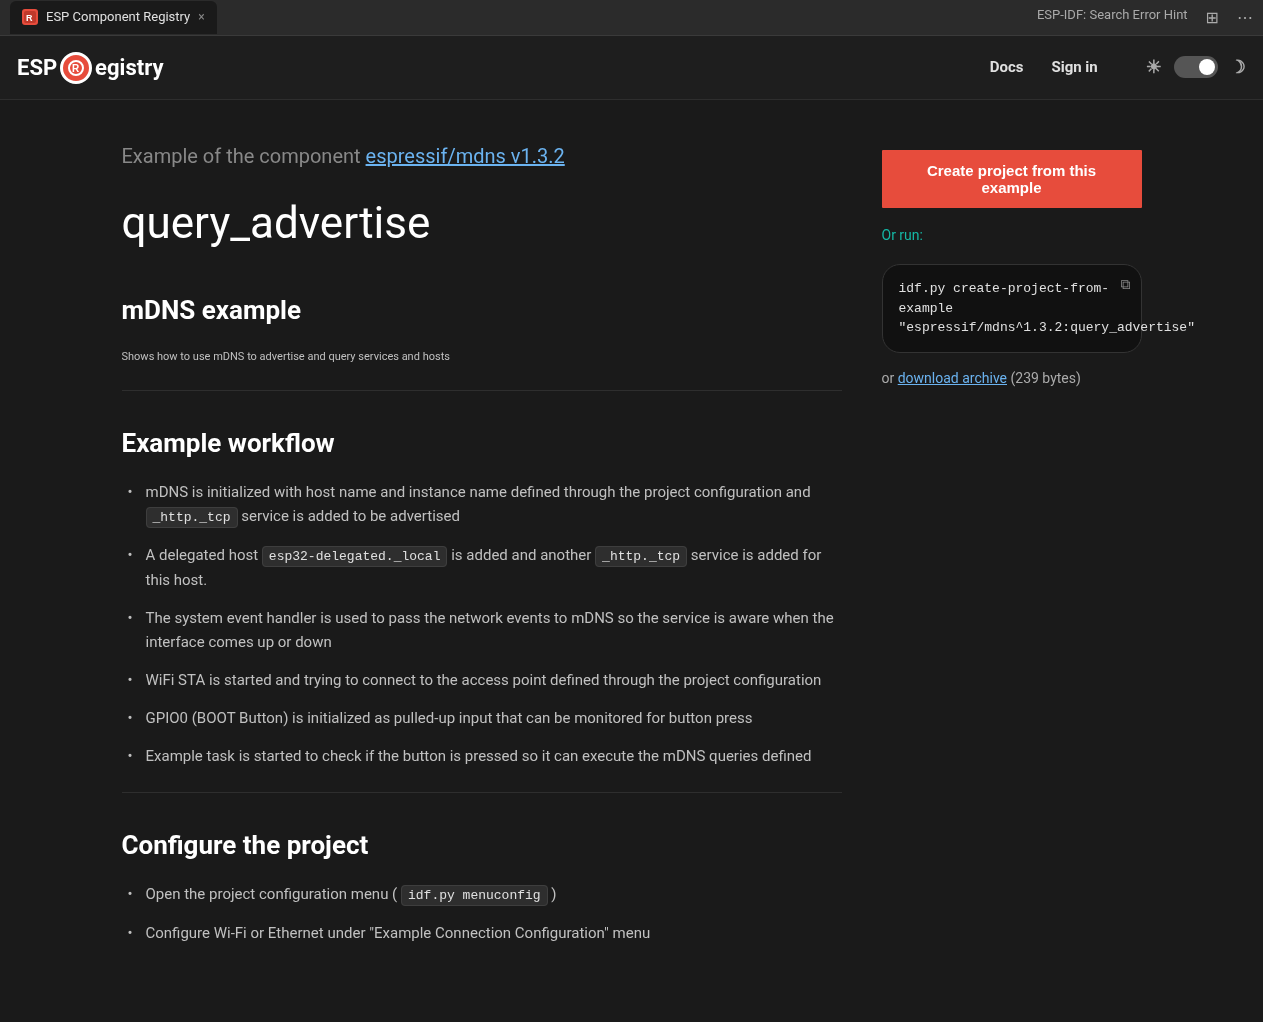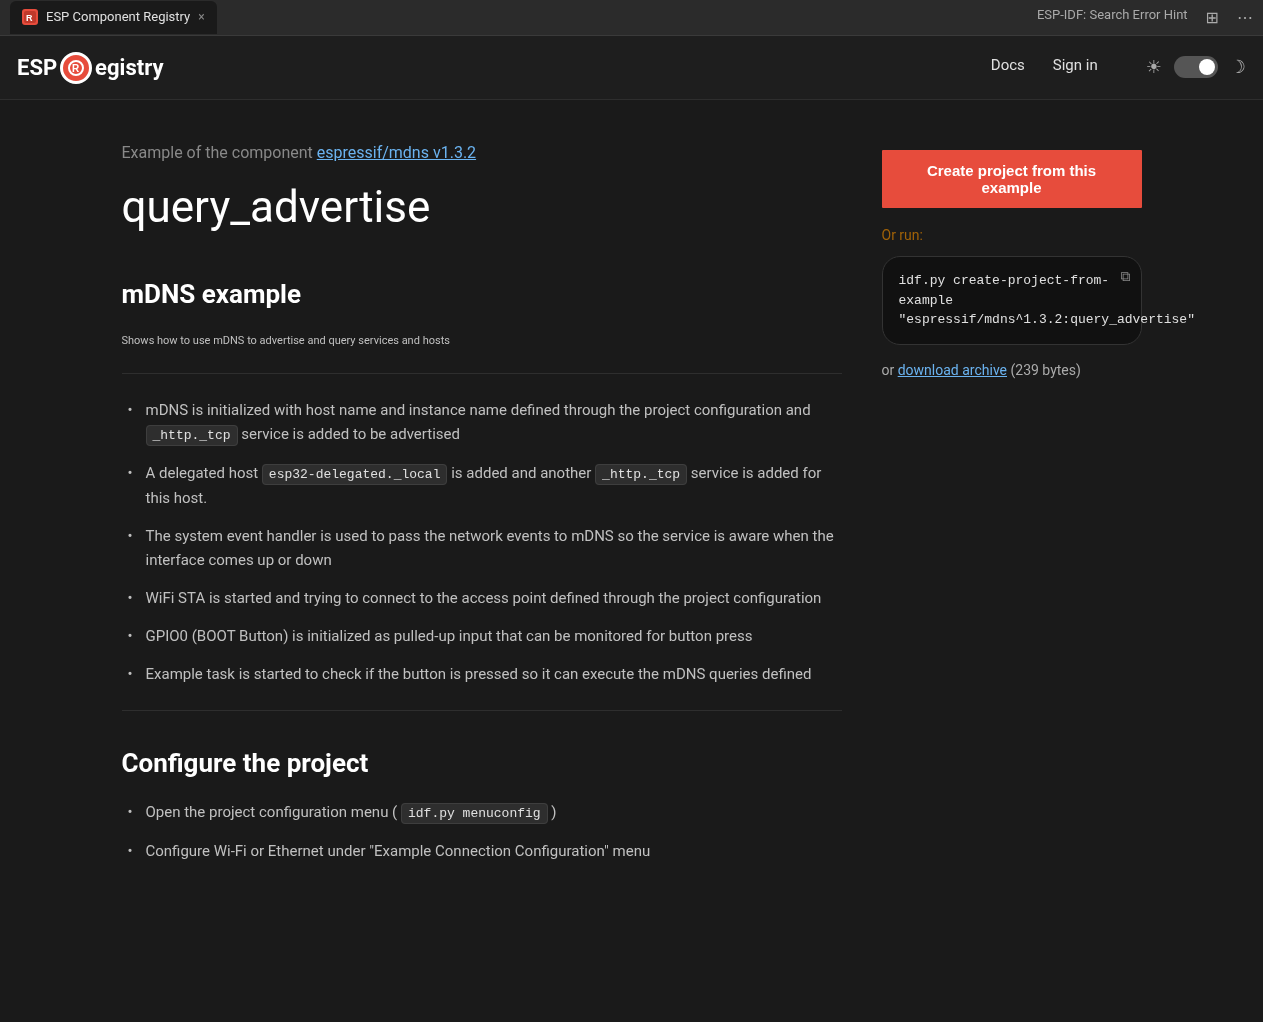--- a/index.html
+++ b/index.html
@@ -99,21 +99,23 @@
       color: #fff;
       font-weight: 900;
       margin: 0 1px;
     }
     .logo-registry {
       color: #fff;
     }
     .nav-links {
       margin-left: auto;
       display: flex;
+      align-items: center;
       gap: 28px;
+      font-weight: bold;
     }
     .nav-link {
       color: #e0e0e0;
       text-decoration: none;
       font-size: 15px;
       cursor: pointer;
     }
     .nav-controls {
       display: flex;
       align-items: center;
@@ -156,23 +158,23 @@
       flex: 1;
       min-width: 0;
     }
     .sidebar {
       width: 260px;
       flex-shrink: 0;
       padding-top: 10px;
     }
 
     .page-subtitle {
-      font-size: 16px;
+      font-size: 20px;
       color: #888;
-      margin-bottom: 6px;
+      margin-bottom: 16px;
     }
     .page-subtitle a {
       color: #6bb3f0;
       text-decoration: underline;
       cursor: pointer;
     }
     .page-title {
       font-size: 44px;
       font-weight: 400;
       color: #fff;
@@ -228,23 +230,23 @@
       border: none;
       border-radius: 1px;
       padding: 12px 18px;
       font-size: 15px;
       font-weight: 600;
       cursor: pointer;
       text-align: center;
       margin-bottom: 16px;
     }
     .or-run {
-      color: #a16207;
+      color: #14b8a6;
       font-size: 14px;
-      margin-bottom: 10px;
+      margin-bottom: 18px;
     }
     .code-block {
       background: #111;
       border: 1px solid #333;
       border-radius: 18px;
       padding: 14px 16px;
       font-family: 'Courier New', monospace;
       font-size: 13px;
       color: #e0e0e0;
       position: relative;
@@ -327,20 +329,21 @@
     </p>
 
     <h1 class="page-title">query_advertise</h1>
 
     <h2 class="section-title">mDNS example</h2>
 
     <p class="description">Shows how to use mDNS to advertise and query services and hosts</p>
 
     <div class="divider-line"></div>
 
+    <h3 class="section-title">Example workflow</h3>
 
     <ul class="bullet-list">
       <li>
         mDNS is initialized with host name and instance name defined through the project configuration and
         <code>_http._tcp</code>
         service is added to be advertised
       </li>
       <li>
         A delegated host
         <code>esp32-delegated._local</code>

